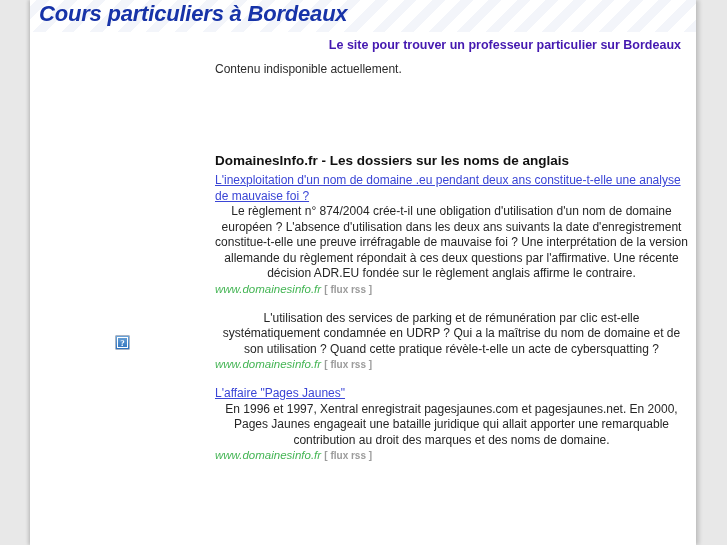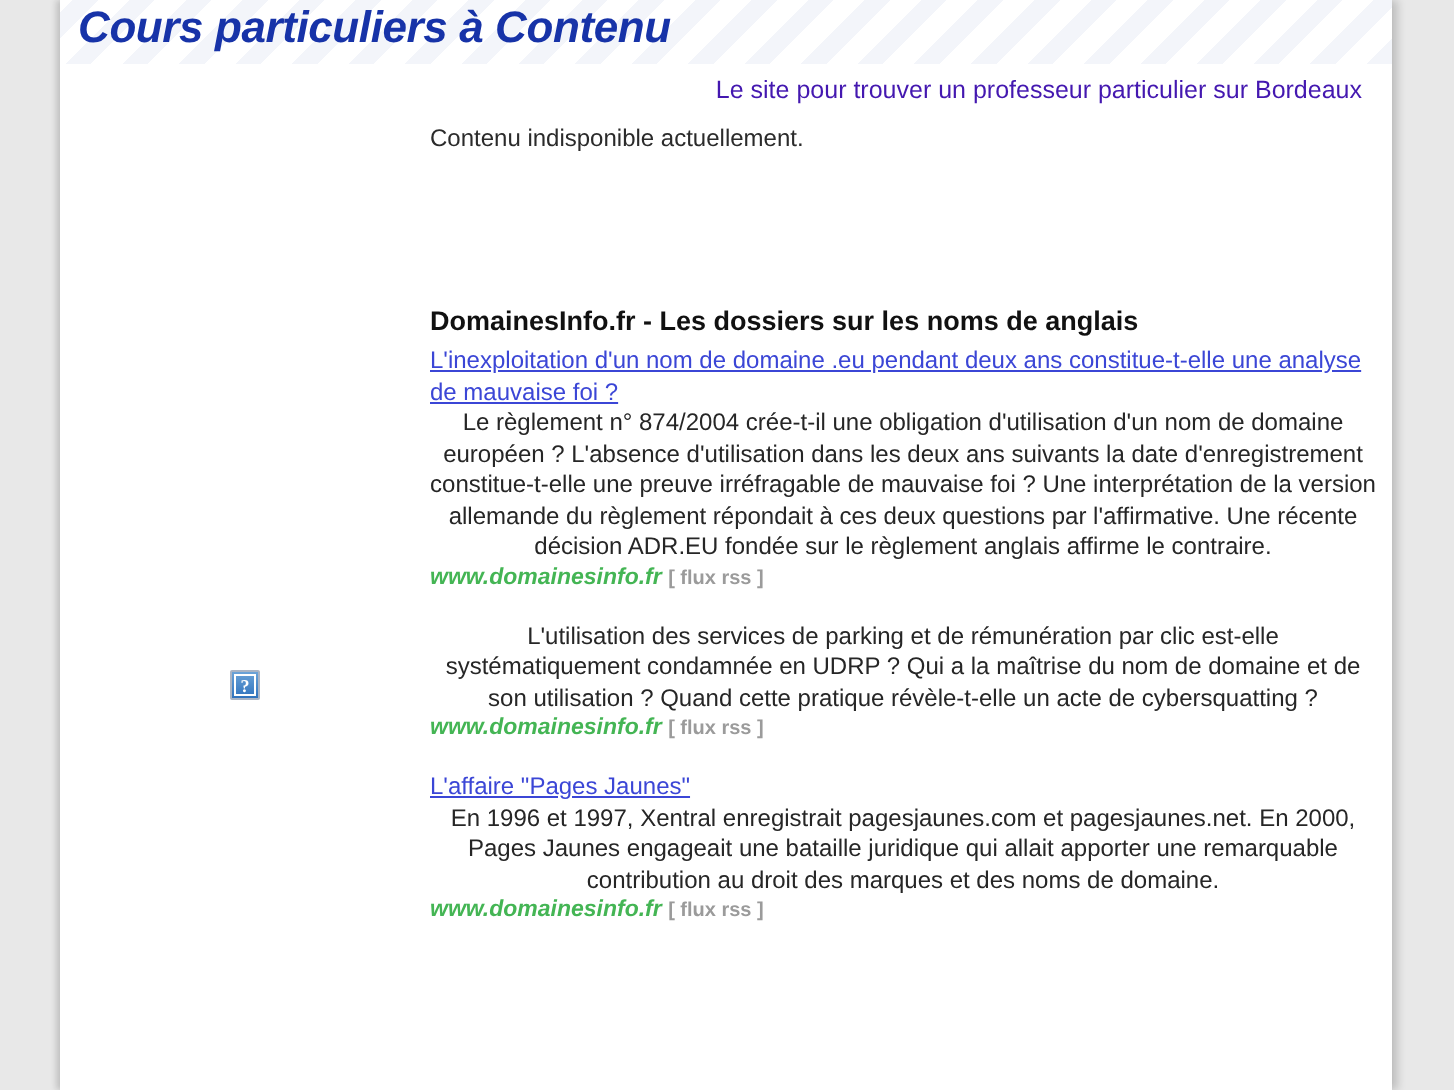--- a/index.html
+++ b/index.html
@@ -56,21 +56,21 @@
     white-space: nowrap;
   }
   .site-tagline {
     position: absolute;
     left: 0;
     top: 38px;
     width: 651px;
     text-align: right;
     margin: 0;
     font-size: 12.5px;
-    font-weight: normal;
+    font-weight: bold;
     color: #4418b0;
     white-space: nowrap;
   }
 
   
   .content-wrap {
     position: absolute;
     left: 0;
     top: 60px;
     width: 666px;
@@ -156,39 +156,39 @@
     text-align: center;
   }
   .article-source {
     margin: 0;
     font-size: 11.5px;
     line-height: 15px;
     white-space: nowrap;
   }
   .source-name {
     font-style: italic;
-    font-weight: bold;
+    font-weight: normal;
     color: #44b554;
     text-decoration: none;
     cursor: pointer;
   }
   .source-rss {
     color: #9b9b9b;
     font-size: 10px;
     font-weight: bold;
     cursor: pointer;
   }
 </style>
 </head>
 <body>
 
 <div class="page-frame">
 
   <div class="banner">
-    <h1 class="site-title">Cours particuliers à Contenu</h1>
+    <h1 class="site-title">Cours particuliers à Bordeaux</h1>
   </div>
 
   <div class="site-tagline">Le site pour trouver un professeur particulier sur Bordeaux</div>
 
   <div class="content-wrap">
 
     <div class="left-col">
       <div class="broken-image-icon">
         <div class="inner">?</div>
       </div>

